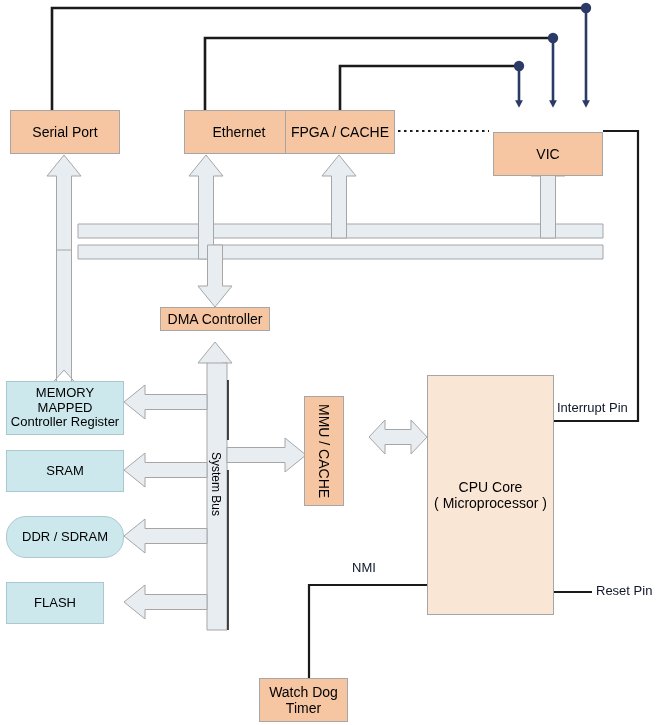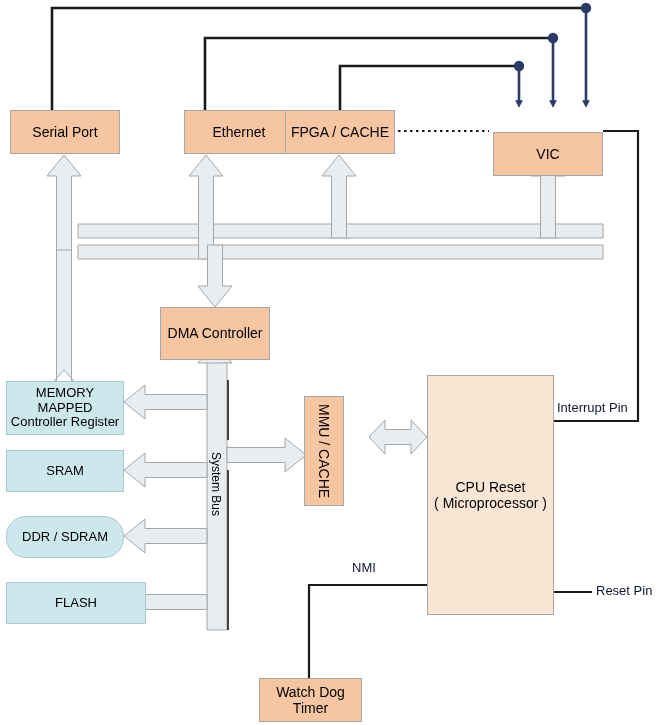--- a/index.html
+++ b/index.html
@@ -156,51 +156,51 @@
   </div>
 
   <div class="node orange" style="left:285px; top:110px; width:110px; height:44px;">
     <span>FPGA / CACHE</span>
   </div>
 
   <div class="node orange" style="left:493px; top:110px; width:110px; height:44px;margin-top:22px;">
     <span>VIC</span>
   </div>
 
-  <div class="node orange" style="left:160px; top:307px; width:110px; height:53px;">
+  <div class="node orange" style="left:160px; top:307px; width:110px; height:24px;">
     <span>DMA Controller</span>
   </div>
 
   <div class="node blue" style="left:6px; top:381px; width:118px; height:54px; flex-direction:column;">
     <span>MEMORY MAPPED</span>
     <span>Controller Register</span>
   </div>
 
   <div class="node blue" style="left:6px; top:450px; width:118px; height:42px;">
     <span>SRAM</span>
   </div>
 
   <div class="node blue" style="left:6px; top:516px; width:118px; height:42px;border-radius:20px;">
     <span>DDR / SDRAM</span>
   </div>
 
-  <div class="node blue" style="left:6px; top:582px; width:140px; height:42px;">
+  <div class="node blue" style="left:6px; top:582px; width:98px; height:42px;">
     <span>FLASH</span>
   </div>
 
   <div class="node orange vertical-text" style="left:304px; top:396px; width:40px; height:110px; font-size:14px;">
     <span>MMU / CACHE</span>
   </div>
 
   <div class="node cpu" style="left:427px; top:375px; width:127px; height:240px;">
-    <span class="cpu-line-1">CPU Reset</span>
+    <span class="cpu-line-1">CPU Core</span>
     <span class="cpu-line-2">( Microprocessor )</span>
   </div>
 
-  <div class="node orange" style="left:259px; top:678px; width:103px; height:44px; flex-direction:column;">
+  <div class="node orange" style="left:259px; top:678px; width:89px; height:44px; flex-direction:column;">
     <span>Watch Dog</span>
     <span>Timer</span>
   </div>
 
   <div class="bus-label" style="left:209px; top:452px;">System Bus</div>
 
   <div class="pin-label" style="left:557px; top:400px;">Interrupt Pin</div>
 
   <div class="pin-label" style="left:596px; top:583px;">Reset Pin</div>
 

